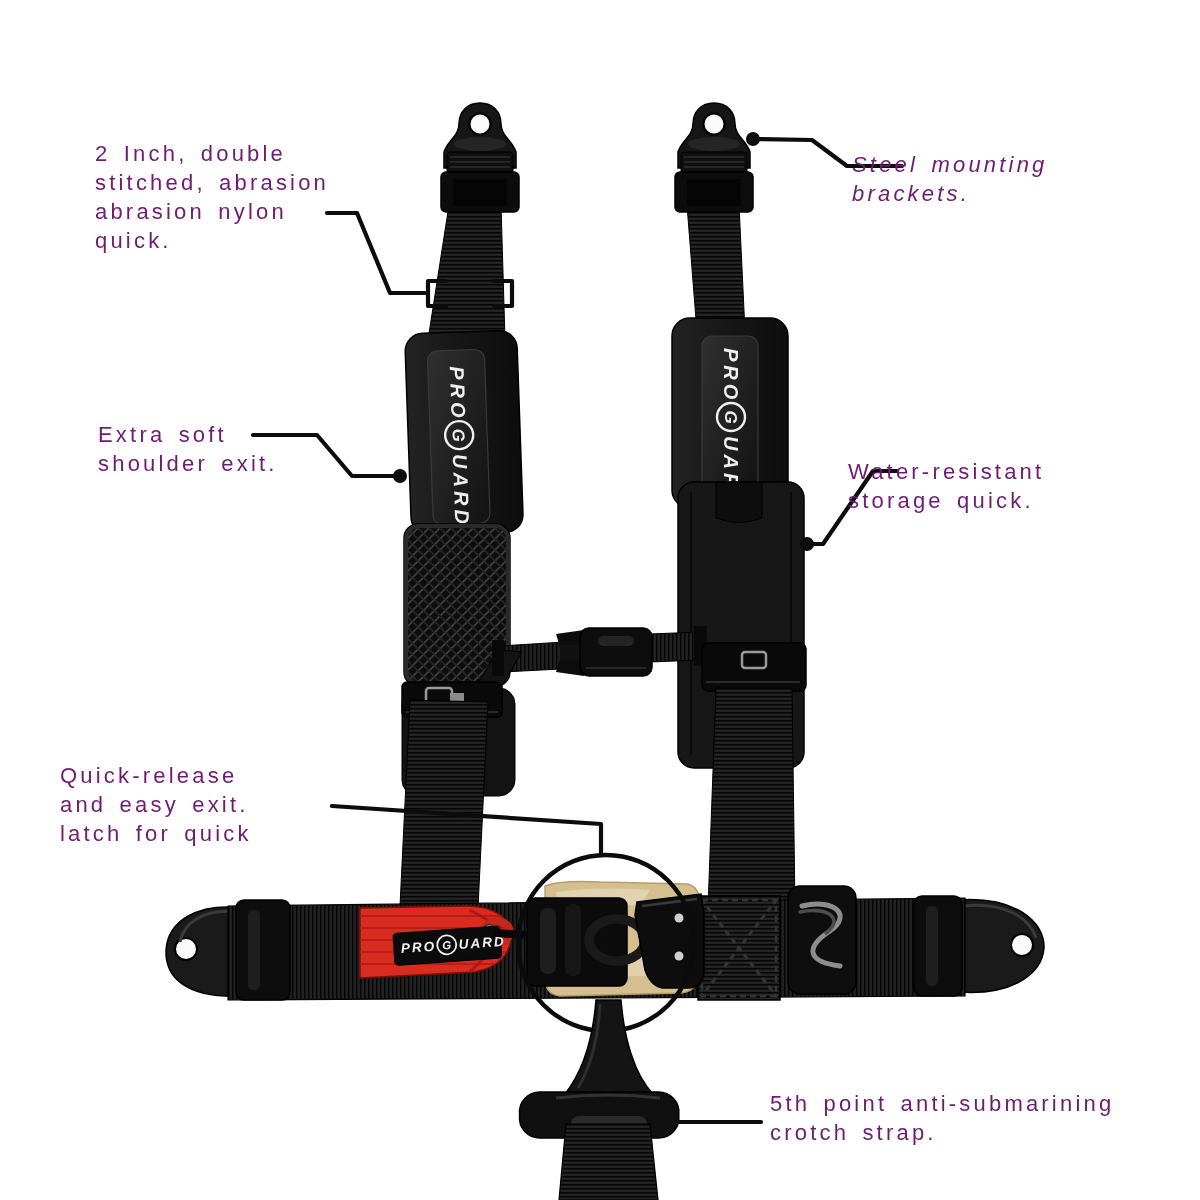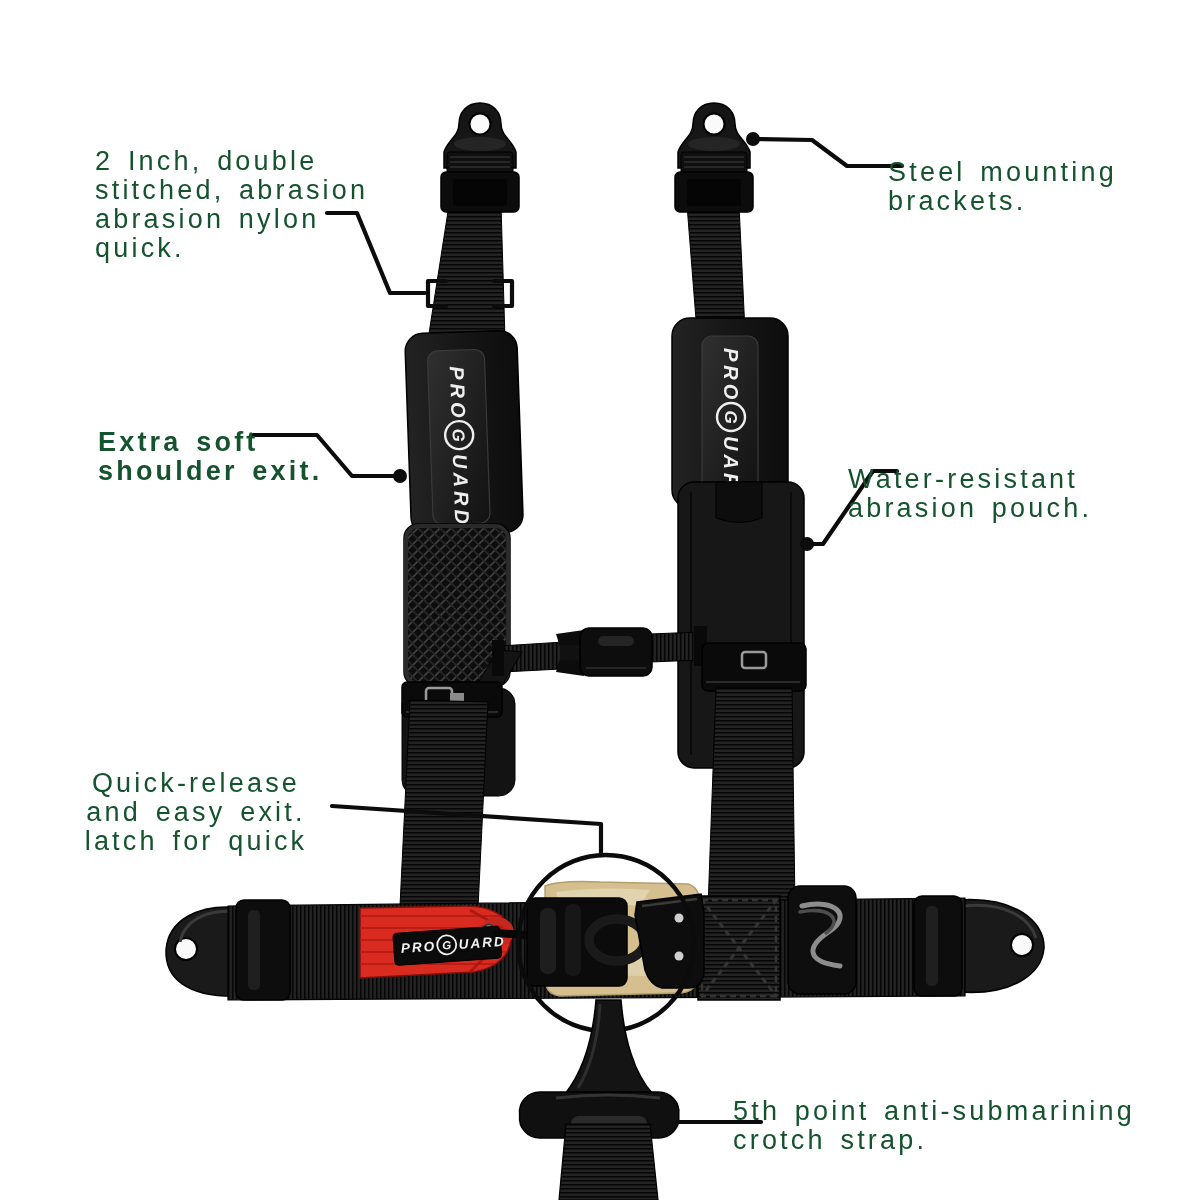--- a/index.html
+++ b/index.html
@@ -4,25 +4,25 @@
 <title>Harness Diagram</title>
 <style>
   html,body{margin:0;padding:0;background:#ffffff;}
   .stage{
     position:relative;width:1200px;height:1200px;background:#ffffff;
     overflow:hidden;font-family:"Liberation Sans",sans-serif;
   }
   .stage svg{position:absolute;left:0;top:0;}
   .callout{
     position:absolute;
-    font-size:27px;line-height:29px;font-weight:500;
+    font-size:22px;line-height:29px;font-weight:500;
     letter-spacing:3.2px;word-spacing:4px;
-    color:#14532d;white-space:nowrap;margin-top:8px;
-  }
-  .callout.right{text-align:center;}
+    color:#701a75;white-space:nowrap;
+  }
+  .callout.right{text-align:left;}
   .logo-txt{
     font-family:"Liberation Sans",sans-serif;font-style:italic;font-weight:bold;
     font-size:20px;letter-spacing:4px;fill:#efefef;
   }
   .logo-g{
     font-family:"Liberation Sans",sans-serif;font-style:italic;font-weight:bold;
     font-size:17px;fill:#efefef;
   }
   .logo-ring{fill:none;stroke:#efefef;stroke-width:2.4px;}
   .patch-txt{
@@ -253,39 +253,39 @@
   </g>
 </svg>
 
 <div class="callout" style="left:95px;top:139px;">
   <div>2 Inch, double</div>
   <div>stitched, abrasion</div>
   <div>abrasion nylon</div>
   <div>quick.</div>
 </div>
 
-<div class="callout" style="left:888px;top:150px;">
+<div class="callout" style="left:852px;top:150px;font-style:italic;">
   <div>Steel mounting</div>
   <div>brackets.</div>
 </div>
 
-<div class="callout" style="left:98px;top:420px;font-weight:bold;">
+<div class="callout" style="left:98px;top:420px;">
   <div>Extra soft</div>
   <div>shoulder exit.</div>
 </div>
 
 <div class="callout" style="left:848px;top:457px;">
   <div>Water-resistant</div>
-  <div>abrasion pouch.</div>
+  <div>storage quick.</div>
 </div>
 
 <div class="callout right" style="left:60px;top:761px;width:272px;">
   <div>Quick-release</div>
   <div>and easy exit.</div>
   <div>latch for quick</div>
 </div>
 
-<div class="callout" style="left:733px;top:1089px;">
+<div class="callout" style="left:770px;top:1089px;">
   <div>5th point anti-submarining</div>
   <div>crotch strap.</div>
 </div>
 
 </div>
 
 </body></html>

